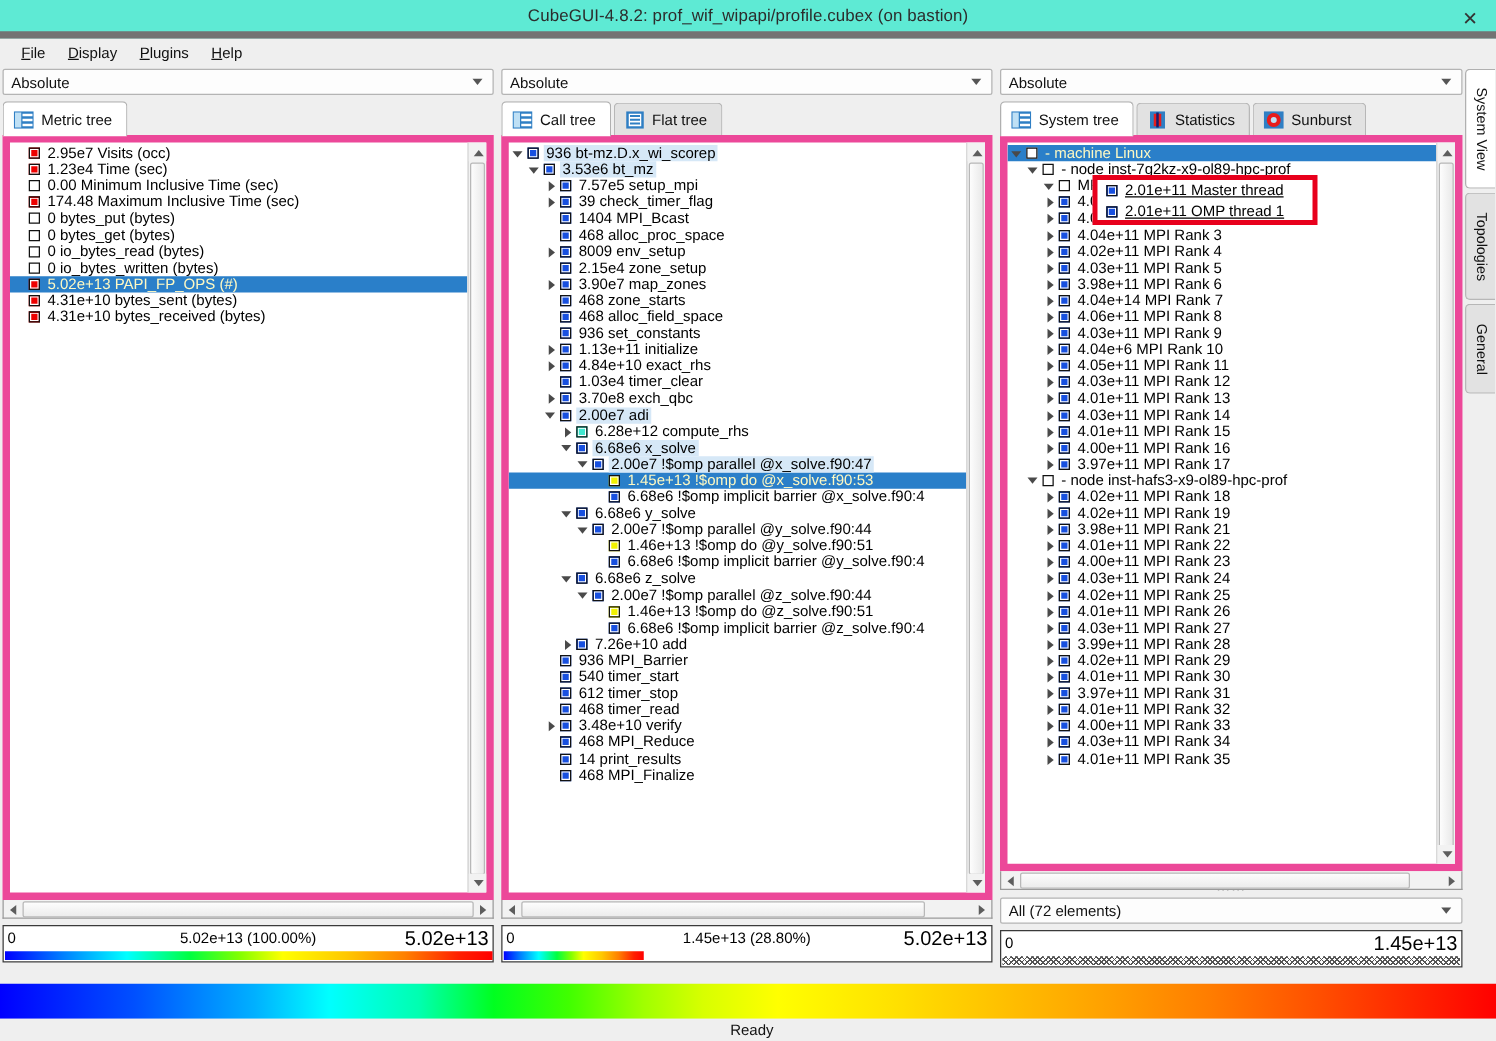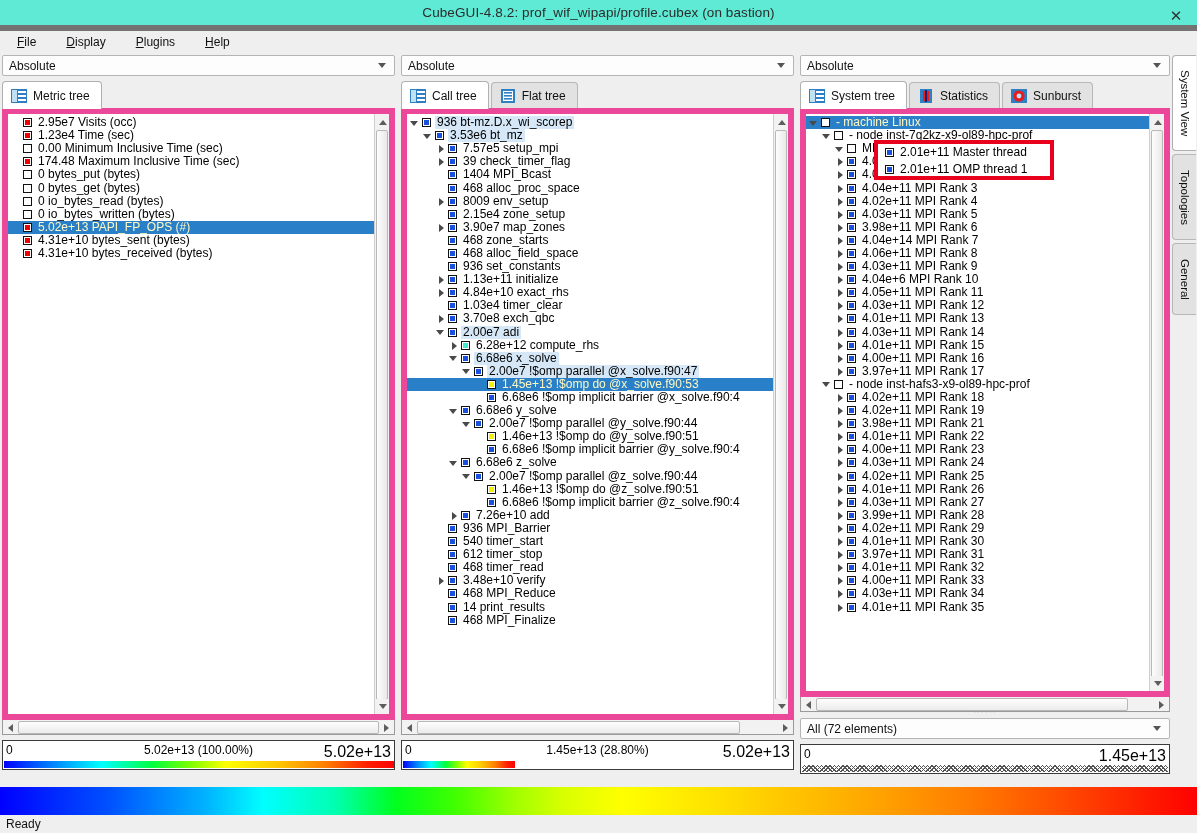--- a/index.html
+++ b/index.html
@@ -27,21 +27,21 @@
   }
   .titlebar .close {
     position:absolute; right:12px; top:7px;
     width:18px; height:18px; line-height:17px; text-align:center;
     font-size:15px; color:#333; cursor:pointer;
   }
 
   
   .menubar {
     position:absolute; left:0; top:31px; width:1197px; height:22px;
-    background:#efefef; display:flex; align-items:center; padding-left:8px;gap:12px;
+    background:#efefef; display:flex; align-items:center; padding-left:8px;
   }
   .menubar .mi {
     padding: 2px 9px; font-size:12px; color:#111; cursor:default;
   }
   .menubar .mi u { text-decoration: underline; }
 
   
   .panels { position:absolute; left:0; top:55px; width:1172px; height:723px; }
   .panel { position:absolute; top:0; }
   #panel1 { left:2px; width:393px; }
@@ -178,21 +178,21 @@
   .vtab span { writing-mode: vertical-rl; }
   .vtab.sel { background:#fff; border-color:#b0b0b0; }
 
   
   .globalbar {
     position:absolute; left:0; top:787px; width:1197px; height:28px;
     background:linear-gradient(to right,#0000ff 0%,#0050ff 9%,#00b0ff 17%,#00ffff 22%,#00ffb0 28%,#00ff20 33%,#40ff00 38%,#a0ff00 43%,#d8ff00 47%,#ffff00 52%,#ffe000 60%,#ffc000 67%,#ffa000 74%,#ff7c00 81%,#ff5000 88%,#ff2800 94%,#ff0000 100%);
   }
   .statusbar {
     position:absolute; left:0; top:815px; width:1197px; height:18px;
-    background:#efefef; font-size:12px; color:#111; padding:2px 0 0 6px;
+    background:#efefef; font-size:12px; color:#111; padding:2px 0 0 6px;text-align:center;
   }
 
   
   .hatch {
     position:absolute; left:1px; right:1px; bottom:1px; height:7px;
     background-image:
       repeating-linear-gradient(45deg,#555 0 1px,transparent 1px 3px),
       repeating-linear-gradient(-45deg,#555 0 1px,transparent 1px 3px);
     background-color:#fff;
   }
@@ -910,21 +910,21 @@
       <span>System View</span>
     </div>
     <div class="vtab" style="height:86px;">
       <span>Topologies</span>
     </div>
     <div class="vtab" style="height:72px;">
       <span>General</span>
     </div>
   </div>
 
-  <div class="annot" id="annot" style="left: 874px; top: 140px; width: 180px; height: 40px; border-color: rgb(232, 0, 28);">
+  <div class="annot" id="annot" style="left: 874px; top: 140px; width: 180px; height: 40px; border-color: rgb(232, 0, 28); text-decoration: underline;">
       <div class="row" style="height: 17px;">
         <span class="sq blue"></span>
         <span class="txt">2.01e+11 Master thread</span>
       </div>
       <div class="row" style="height: 17px;">
         <span class="sq blue"></span>
         <span class="txt">2.01e+11 OMP thread 1</span>
       </div>
     </div>
 

